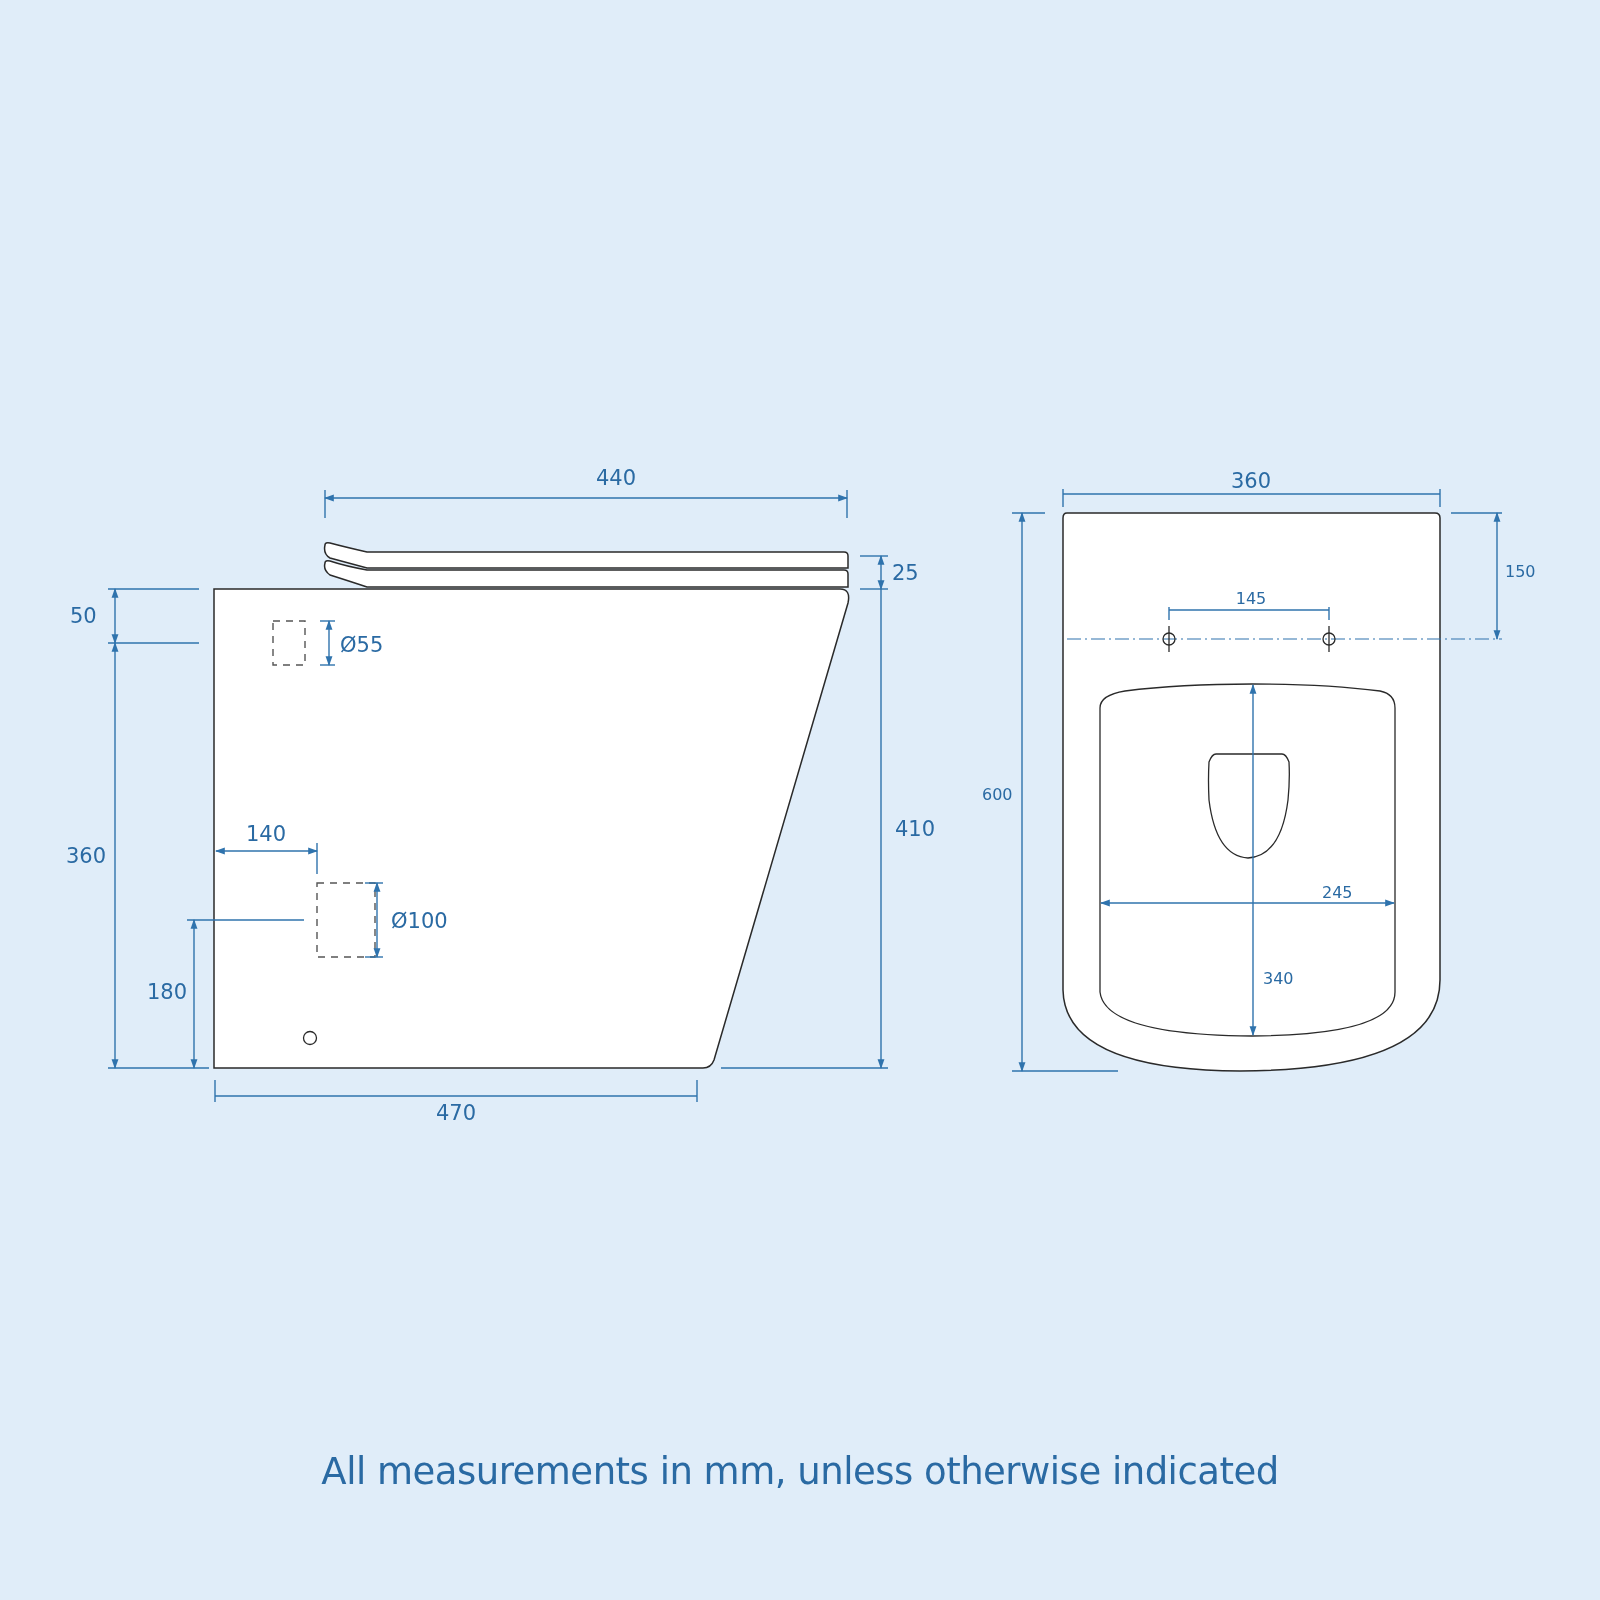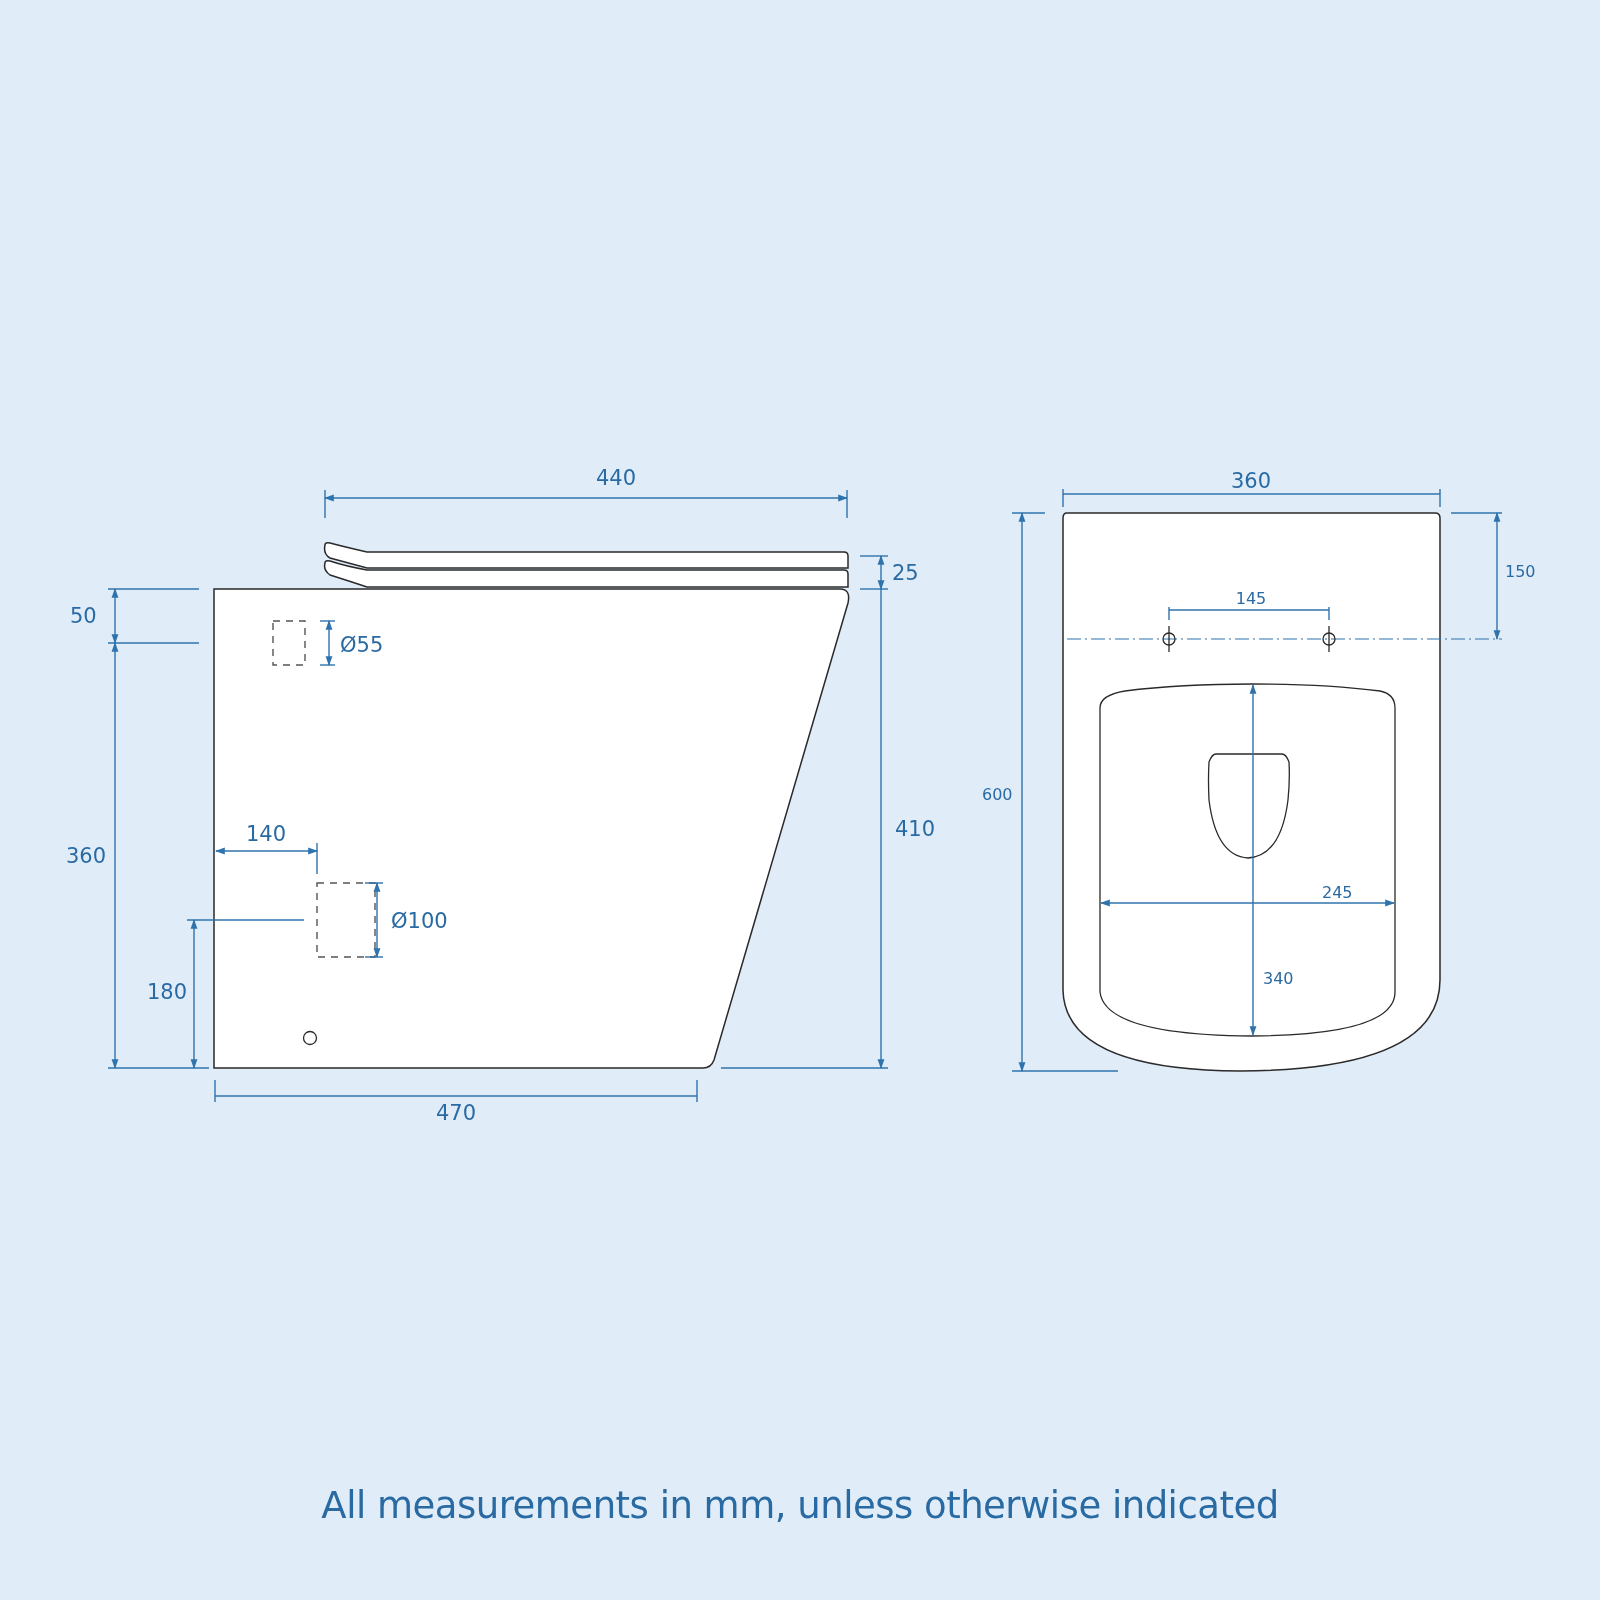--- a/index.html
+++ b/index.html
@@ -8,21 +8,21 @@
   svg { position: absolute; left: 0; top: 0; }
   .dim { stroke: #2f73ad; stroke-width: 1.4; fill: none; }
   .arrow { fill: #2f73ad; stroke: none; }
   .body { fill: #ffffff; stroke: #2a2a2a; stroke-width: 1.5; }
   .thin { fill: none; stroke: #2a2a2a; stroke-width: 1.3; }
   .dash { fill: none; stroke: #555; stroke-width: 1.4; stroke-dasharray: 7 6; }
   .center { fill: none; stroke: #2f73ad; stroke-width: 1.2; stroke-dasharray: 14 4 2 4; }
   .lbl { fill: #2a6aa3; font-family: "DejaVu Sans", sans-serif; }
   .lbl-l { font-size: 21px; }
   .lbl-s { font-size: 16px; }
-  .footer { position: absolute; left: 0; width: 1600px; top: 1484px; text-align: center;
+  .footer { position: absolute; left: 0; width: 1600px; top: 1450px; text-align: center;
             color: #2a6aa3; font-family: "DejaVu Sans", sans-serif; font-size: 37px; letter-spacing: -0.5px; }
 </style>
 </head>
 <body>
 
 <svg width="1600" height="1600" viewBox="0 0 1600 1600" xmlns="http://www.w3.org/2000/svg">
   <defs>
     <marker id="ah" viewBox="0 0 10 10" refX="9" refY="5" markerWidth="7" markerHeight="7" orient="auto-start-reverse">
       <path d="M0,1.5 L10,5 L0,8.5 z" class="arrow"></path>
     </marker>

